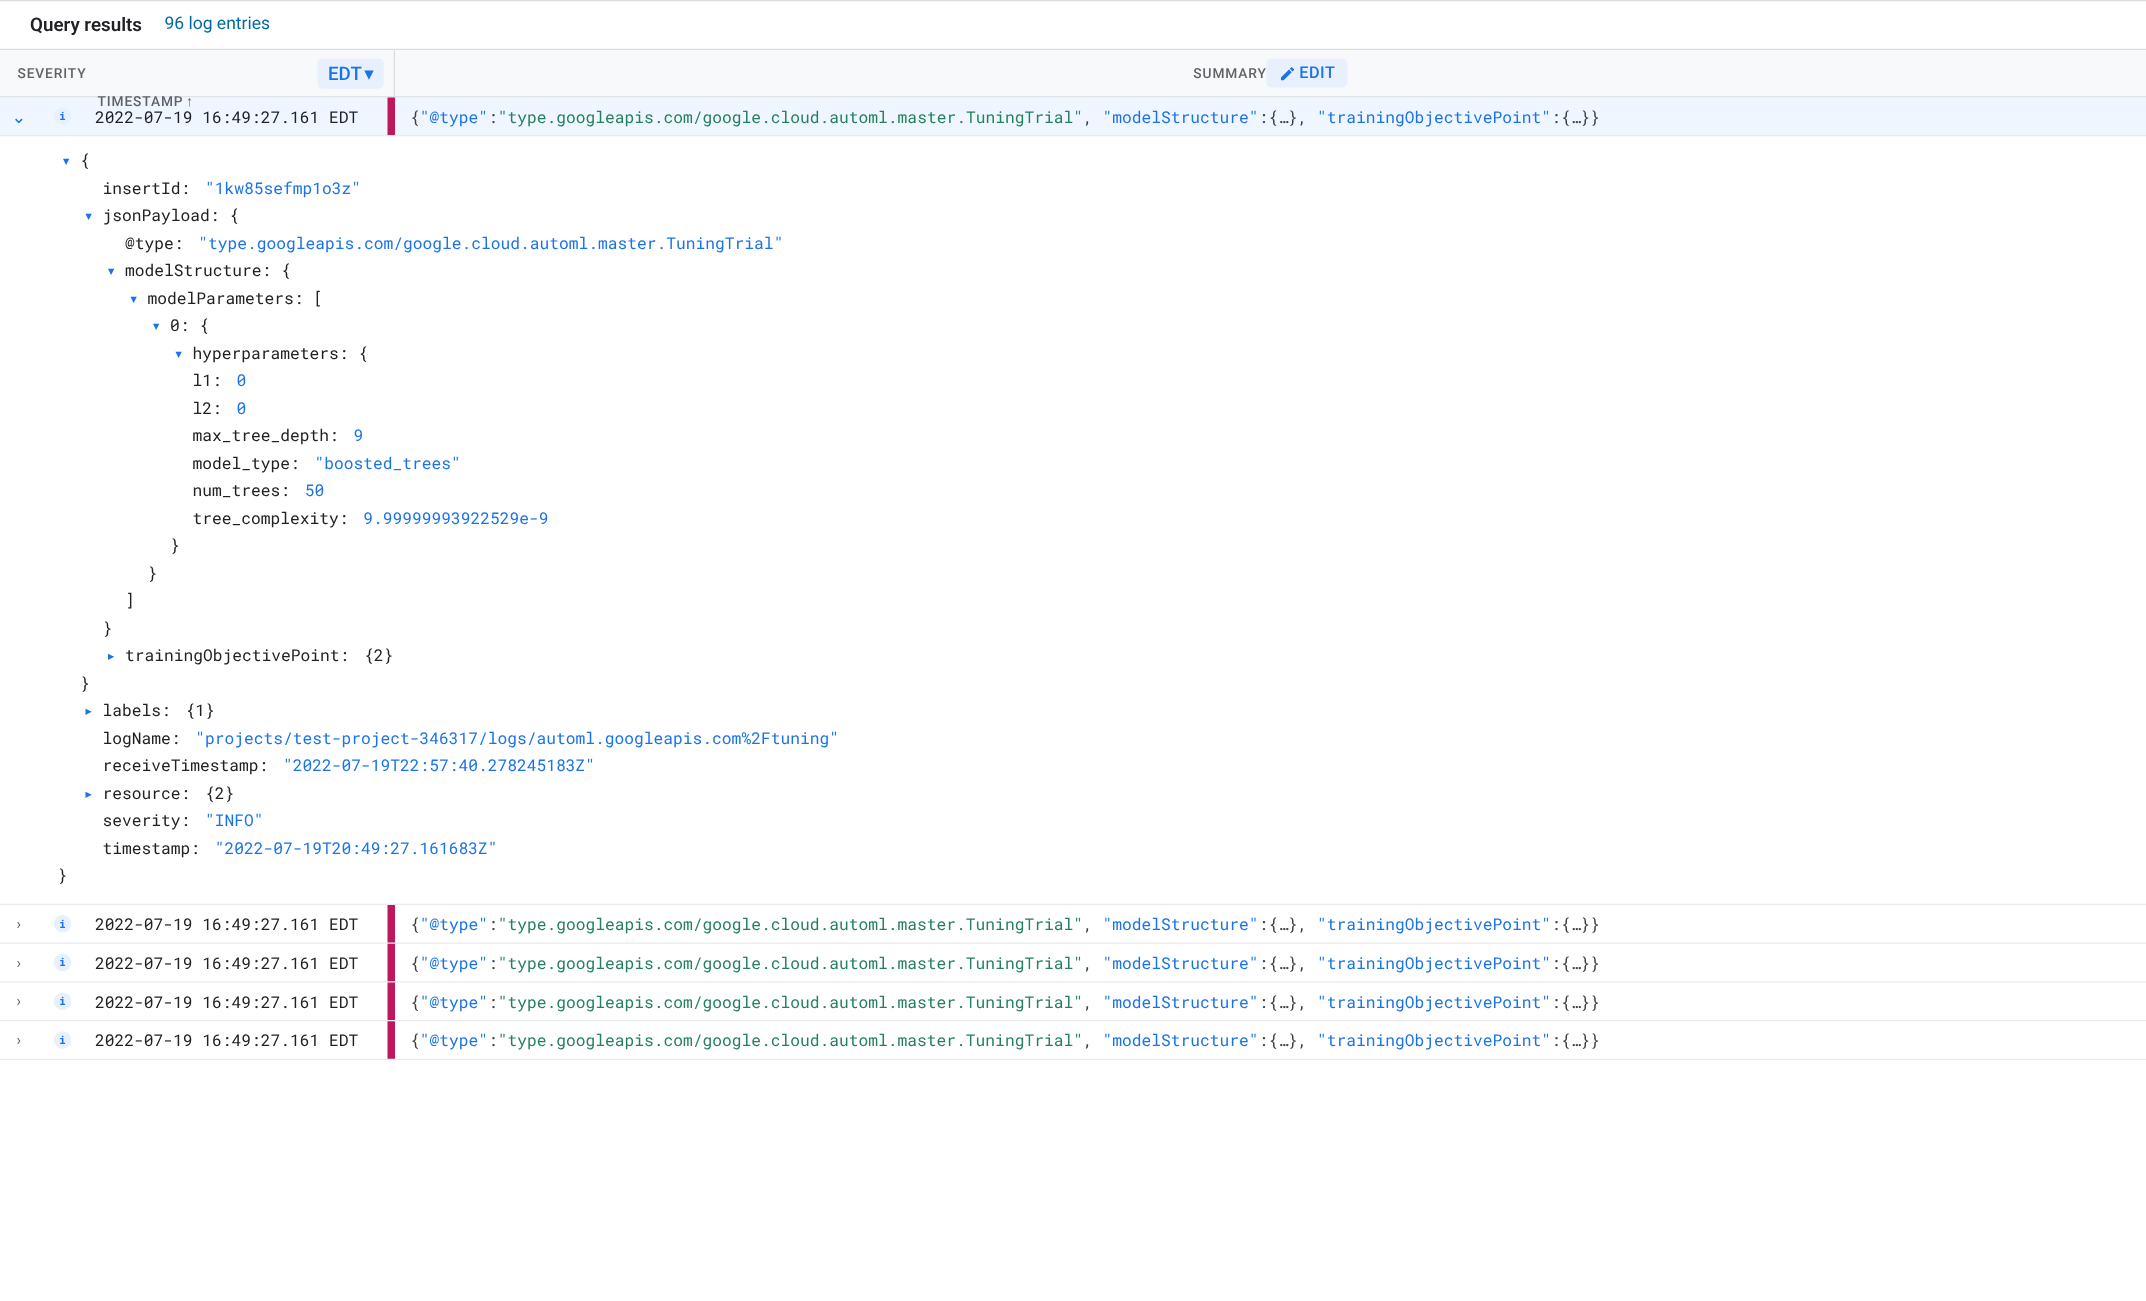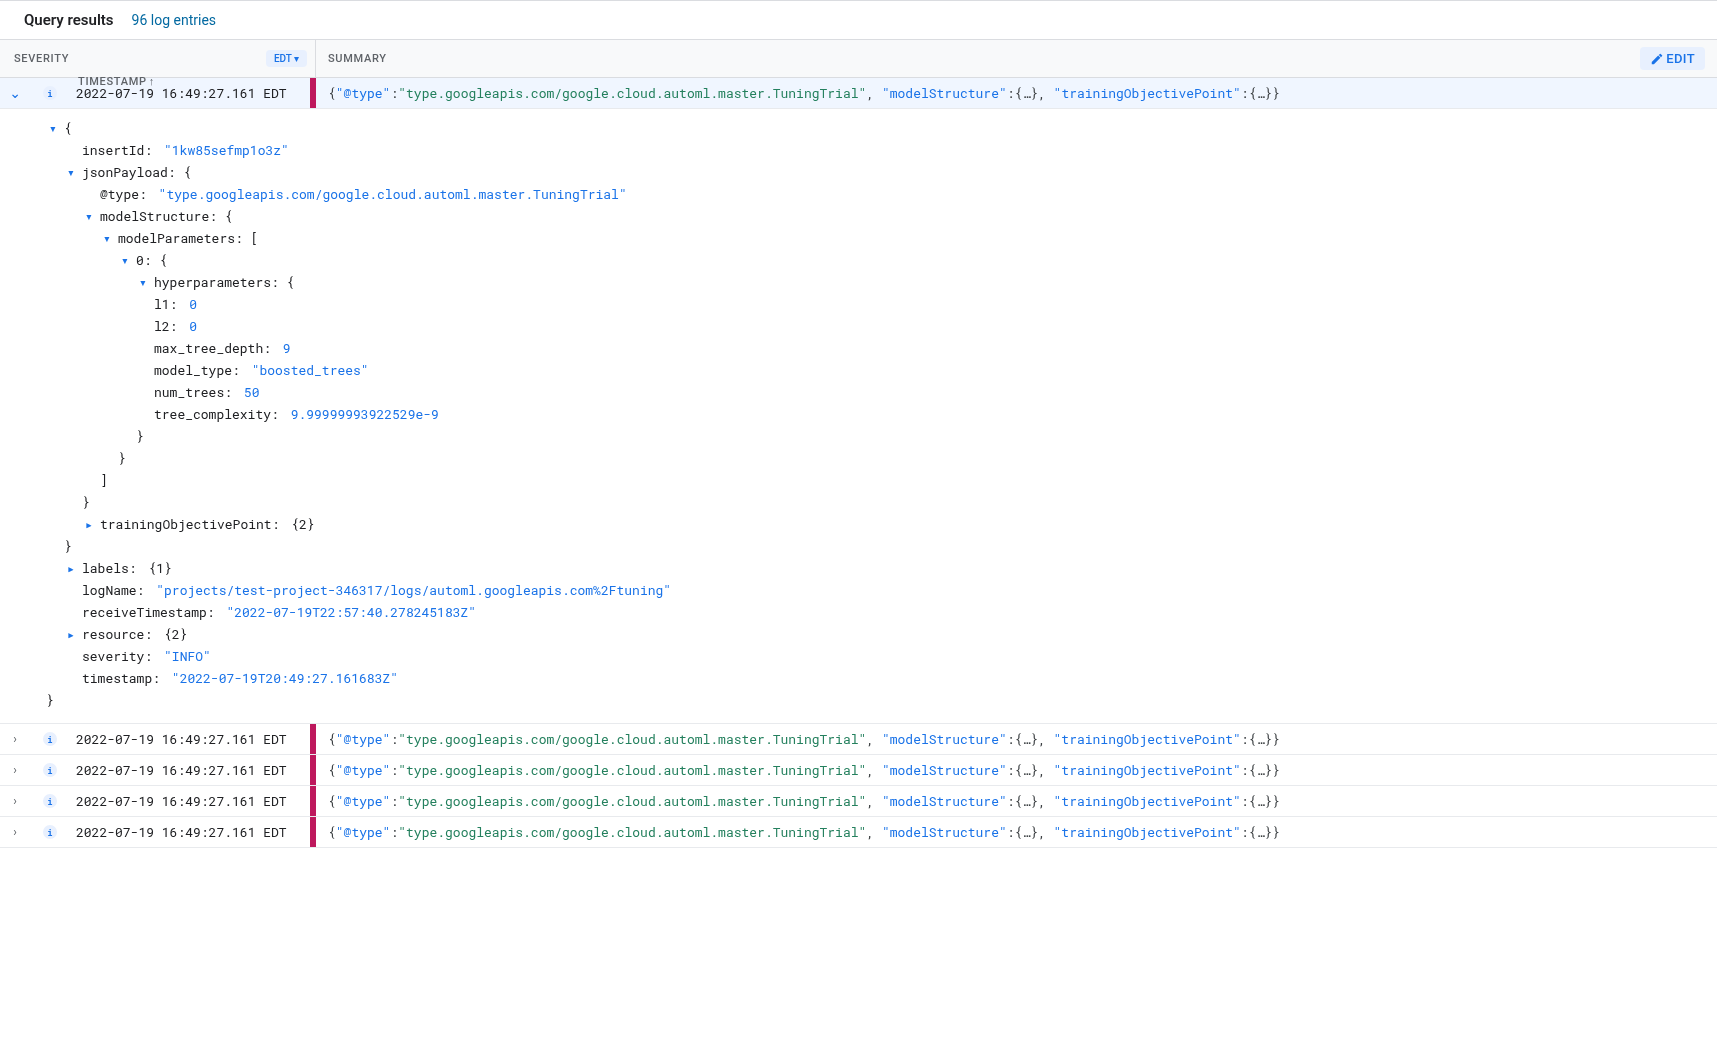--- a/index.html
+++ b/index.html
@@ -6,21 +6,21 @@
   html, body {
     margin: 0; padding: 0;
     font-family: "Google Sans", Roboto, Arial, sans-serif;
     font-size: 13px;
     color: #202124;
     background: #fff;
   }
   .mono { font-family: "Roboto Mono", Menlo, Consolas, monospace; font-size: 13px; }
   .panel { border-top: 1px solid #dadce0; }
   .title-bar {
-    display: flex; align-items: center; gap: 18px;
+    display: flex; align-items: flex-start; gap: 18px;
     padding: 10px 24px;
     border-bottom: 1px solid #dadce0;
   }
   .title-bar h2 { font-size: 15px; font-weight: 600; margin: 0; color: #202124; }
   .entry-count { color: #0369a1; font-size: 14px; }
   .col-header {
     display: flex; align-items: center;
     background: #f8f9fa;
     border-bottom: 1px solid #dadce0;
     height: 38px;
@@ -30,27 +30,27 @@
   .col-sev { width: 70px; padding-left: 14px; }
   .col-ts {
     width: 246px; padding-left: 8px; padding-right: 8px;
     display: flex; align-items: center; justify-content: space-between;
     border-right: 1px solid #dadce0; height: 100%;
   }
   .ts-left { display: flex; align-items: center; gap: 2px; margin-top: 45px; }
   .sort-arrow { color: #5f6368; }
   .tz-chip {
     background: #e8f0fe; color: #1a73e8;
-    font-size: 10px; font-weight: 500; letter-spacing: 0;
+    font-size: 15px; font-weight: 500; letter-spacing: 0;
     padding: 3px 8px; border-radius: 4px;
     display: inline-flex; align-items: center; gap: 2px;
   }
   .col-sum {
     flex: 1; padding: 0 12px;
-    display: flex; align-items: center; justify-content: space-between;
+    display: flex; align-items: center; justify-content: center;
   }
   .edit-chip {
     background: #e8f0fe; color: #1a73e8;
     font-size: 13px; font-weight: 500; letter-spacing: .4px;
     padding: 4px 10px; border-radius: 4px;
     display: inline-flex; align-items: center; gap: 2px;
   }
   .row {
     display: flex; align-items: center;
     border-bottom: 1px solid #e8eaed;

